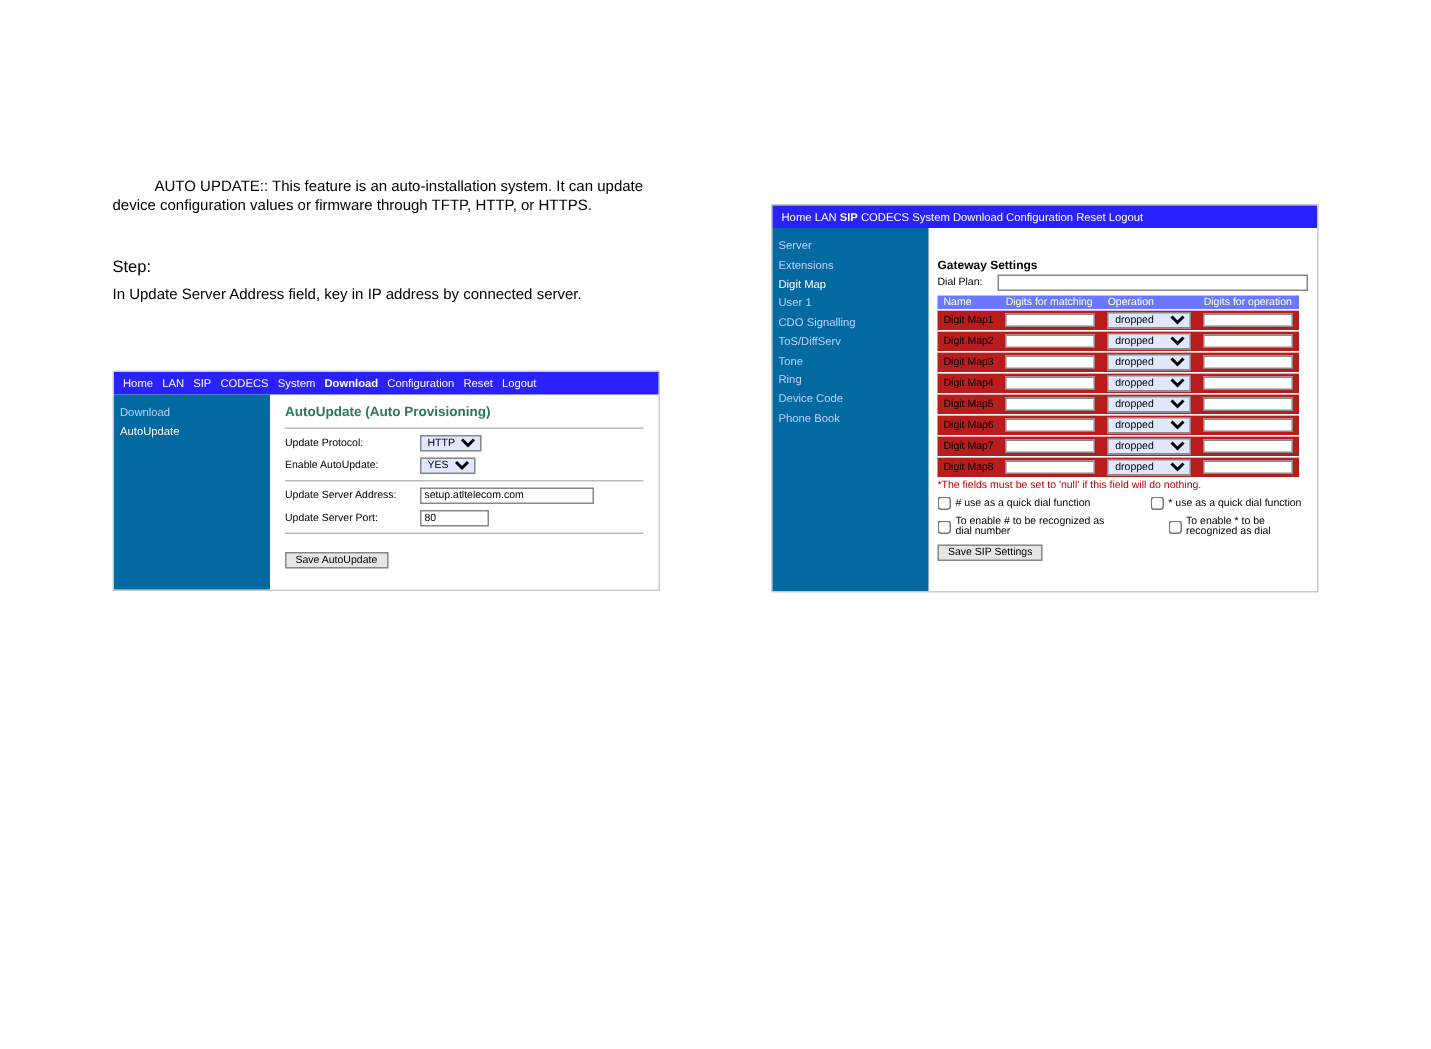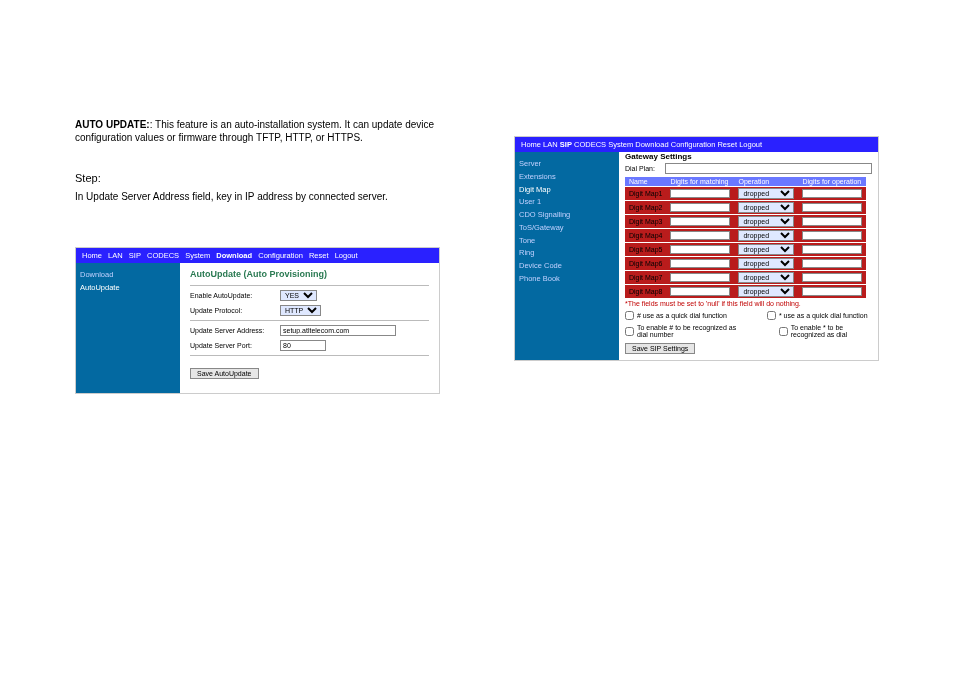--- a/index.html
+++ b/index.html
@@ -1,18 +1,18 @@
 <!DOCTYPE html>
 <html><head>
 <meta charset="utf-8">
 <style>
   body { margin:0; font-family: Arial, sans-serif; width:954px; height:699px; background:#fff; position:relative; }
   .col-left { position:absolute; left:75px; top:108px; width:365px; }
   .col-right { position:absolute; left:514px; top:136px; width:365px; }
-  .feature-label { font-weight:bold; font-size:10px; }
+  .feature-label { font-weight:normal; font-size:10px;margin-left:28px; }
   .feature-text { font-size:10px; line-height:1.3; }
   .heading { font-weight:normal; font-size:11px; margin-top:28px; margin-bottom:6px; }
   .desc { font-size:10px; line-height:1.3; }
   .panel { border:1px solid #ccc; background:#fff; font-size:7px; margin-top:44px; }
   .panel .topbar { background:#2a21ff; color:#fff; padding:3px 6px; font-size:7.5px; }
   .panel .topbar span { margin-right:4px; display:inline-block; }
   .panel .topbar .active { font-weight:bold; }
   .panel .body { display:flex; }
   .sidebar { background:#0369a1; color:#fff; width:100px; min-height:118px; padding:6px 0 6px 4px; font-size:7.5px; line-height:1.7; }
   .sidebar2 { width:100px; min-height:196px; }
@@ -64,26 +64,26 @@
     </div>
     <div class="body">
       <div class="sidebar">
         <a>Download</a>
         <a class="sel">AutoUpdate</a>
       </div>
       <div class="main">
         <div class="section-title">AutoUpdate (Auto Provisioning)</div>
         <hr class="thin">
         <div class="form-row">
+          <label>Update Protocol:</label>
+          <select><option>HTTP</option></select>
+        </div>
+        <div class="form-row">
           <label>Enable AutoUpdate:</label>
           <select><option>YES</option></select>
-        </div>
-        <div class="form-row">
-          <label>Update Protocol:</label>
-          <select><option>HTTP</option></select>
         </div>
         <hr class="thin">
         <div class="form-row">
           <label>Update Server Address:</label>
           <input type="text" style="width: 110px;" value="setup.atltelecom.com">
         </div>
         <div class="form-row">
           <label>Update Server Port:</label>
           <input type="text" style="width: 40px;" value="80">
         </div>
@@ -108,27 +108,27 @@
       <span>Reset</span>
       <span>Logout</span>
     </div>
     <div class="body" style="display:flex">
       <div class="sidebar sidebar2">
         <a>Server</a>
         <a>Extensions</a>
         <a class="sel">Digit Map</a>
         <a>User 1</a>
         <a>CDO Signalling</a>
-        <a>ToS/Gateway</a>
+        <a>ToS/DiffServ</a>
         <a>Tone</a>
         <a>Ring</a>
         <a>Device Code</a>
         <a>Phone Book</a>
       </div>
-      <div class="main" style="padding:0 6px">
+      <div class="main" style="padding:20px 6px">
         <div class="gw-title">Gateway Settings</div>
         <div class="dial-row">
           <label>Dial Plan:</label>
           <input type="text" value="" style="">
         </div>
         <table class="dm">
           <tbody>
               <tr>
             <th>Name</th>
             <th>Digits for matching</th>

